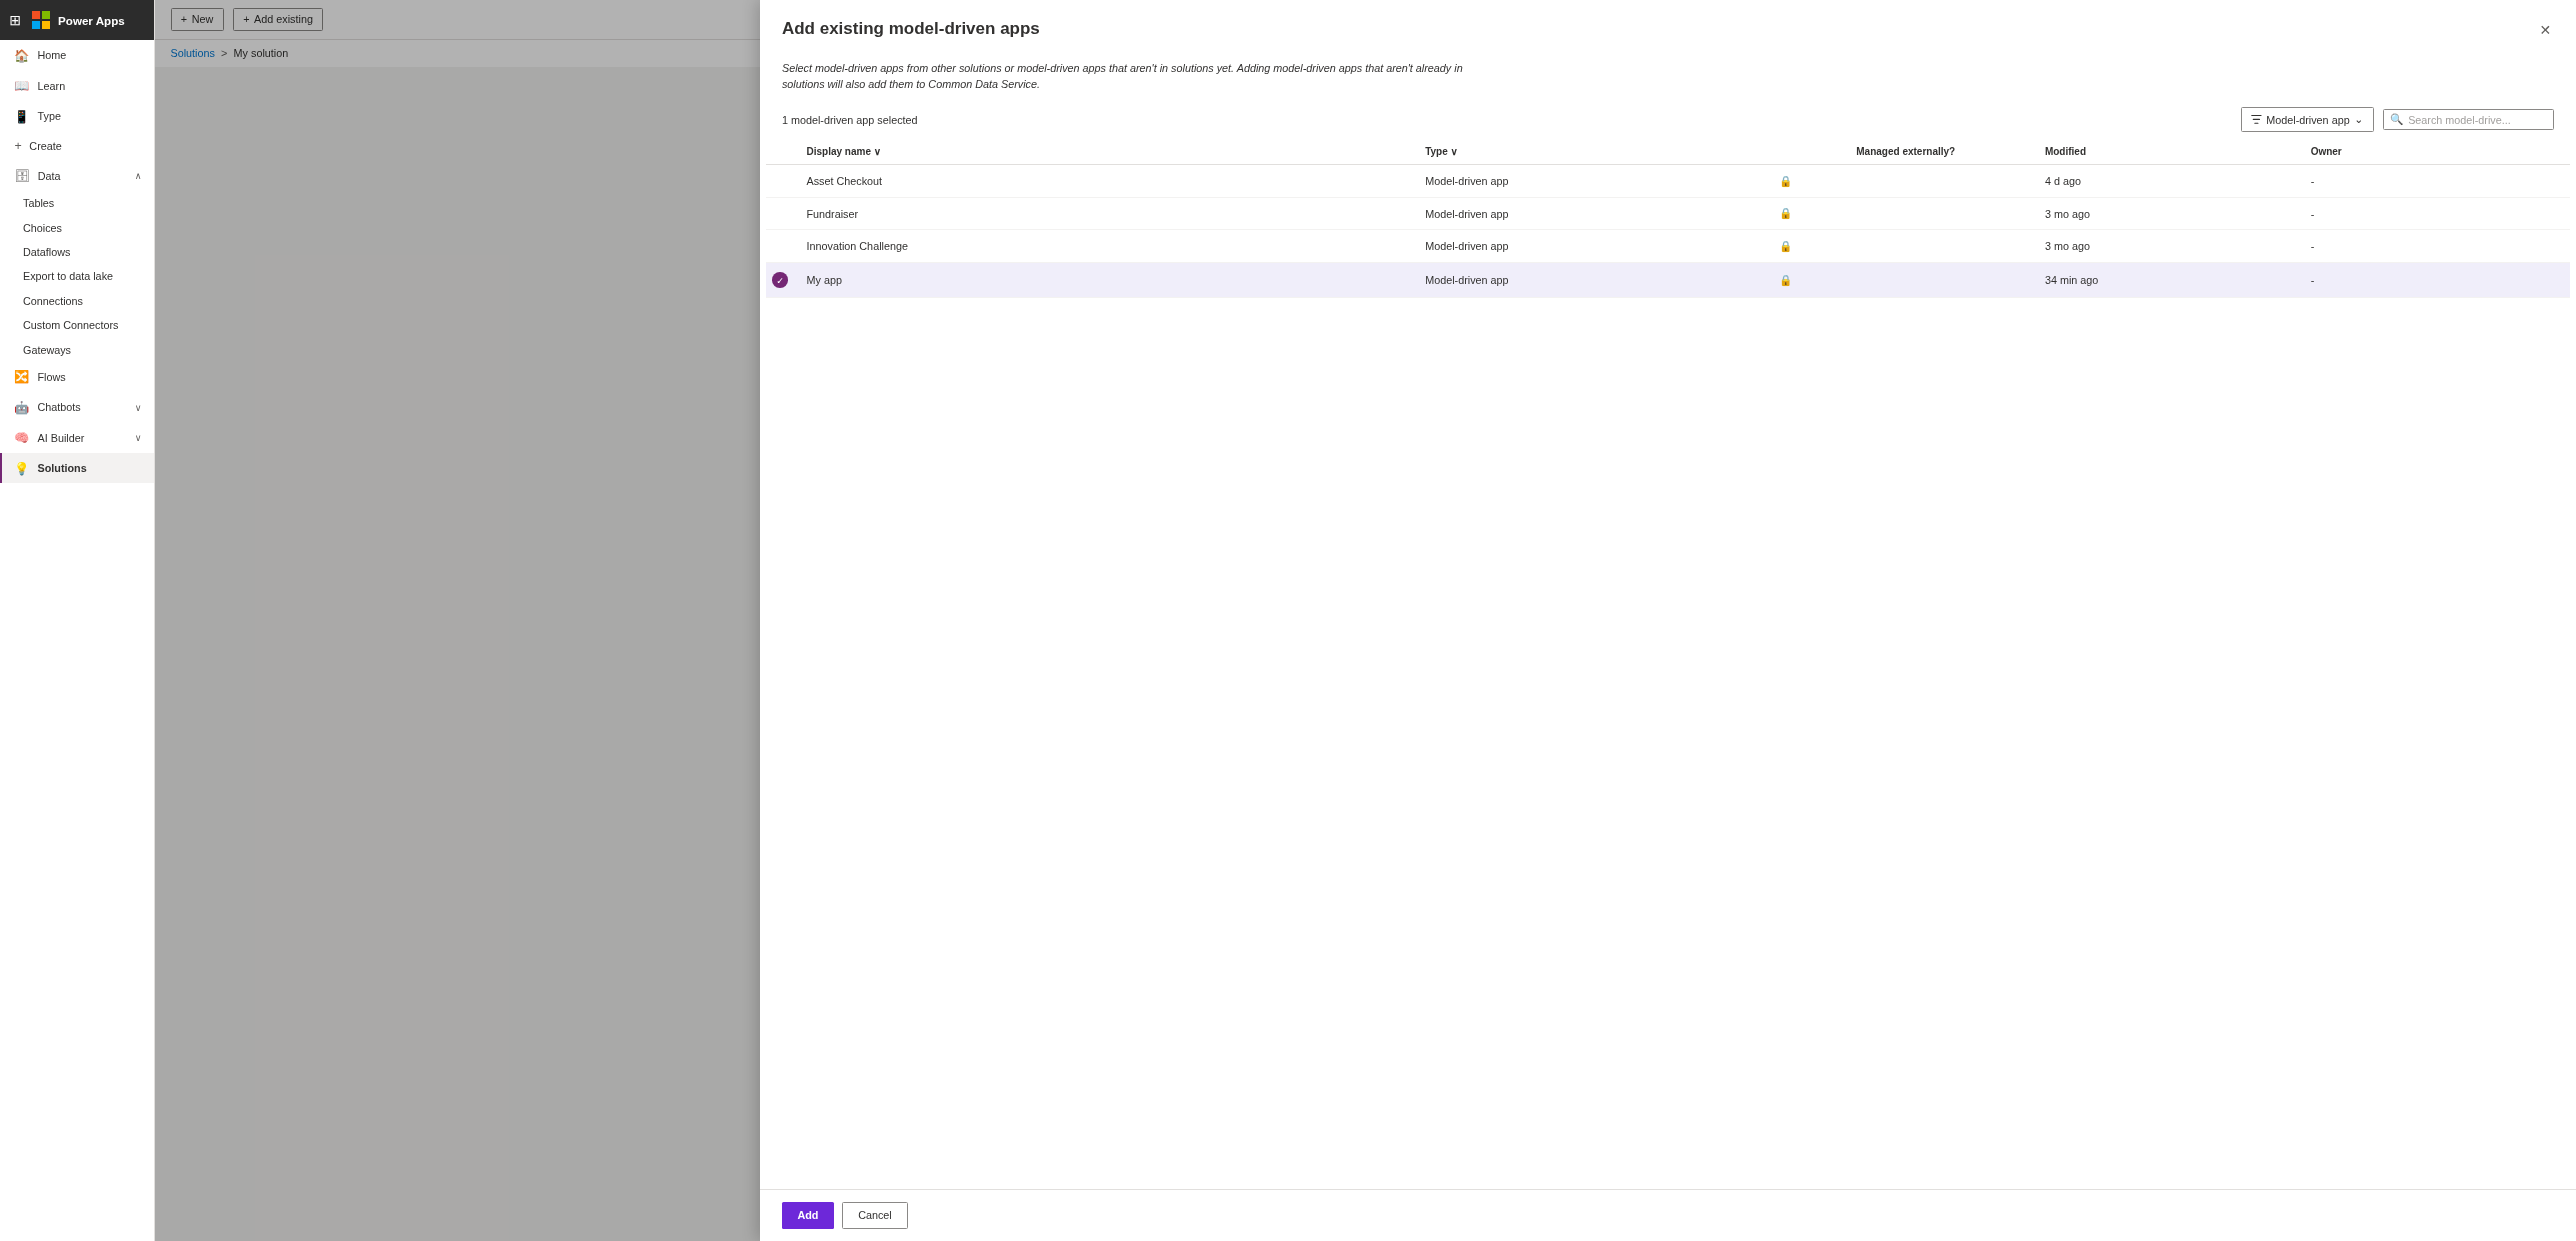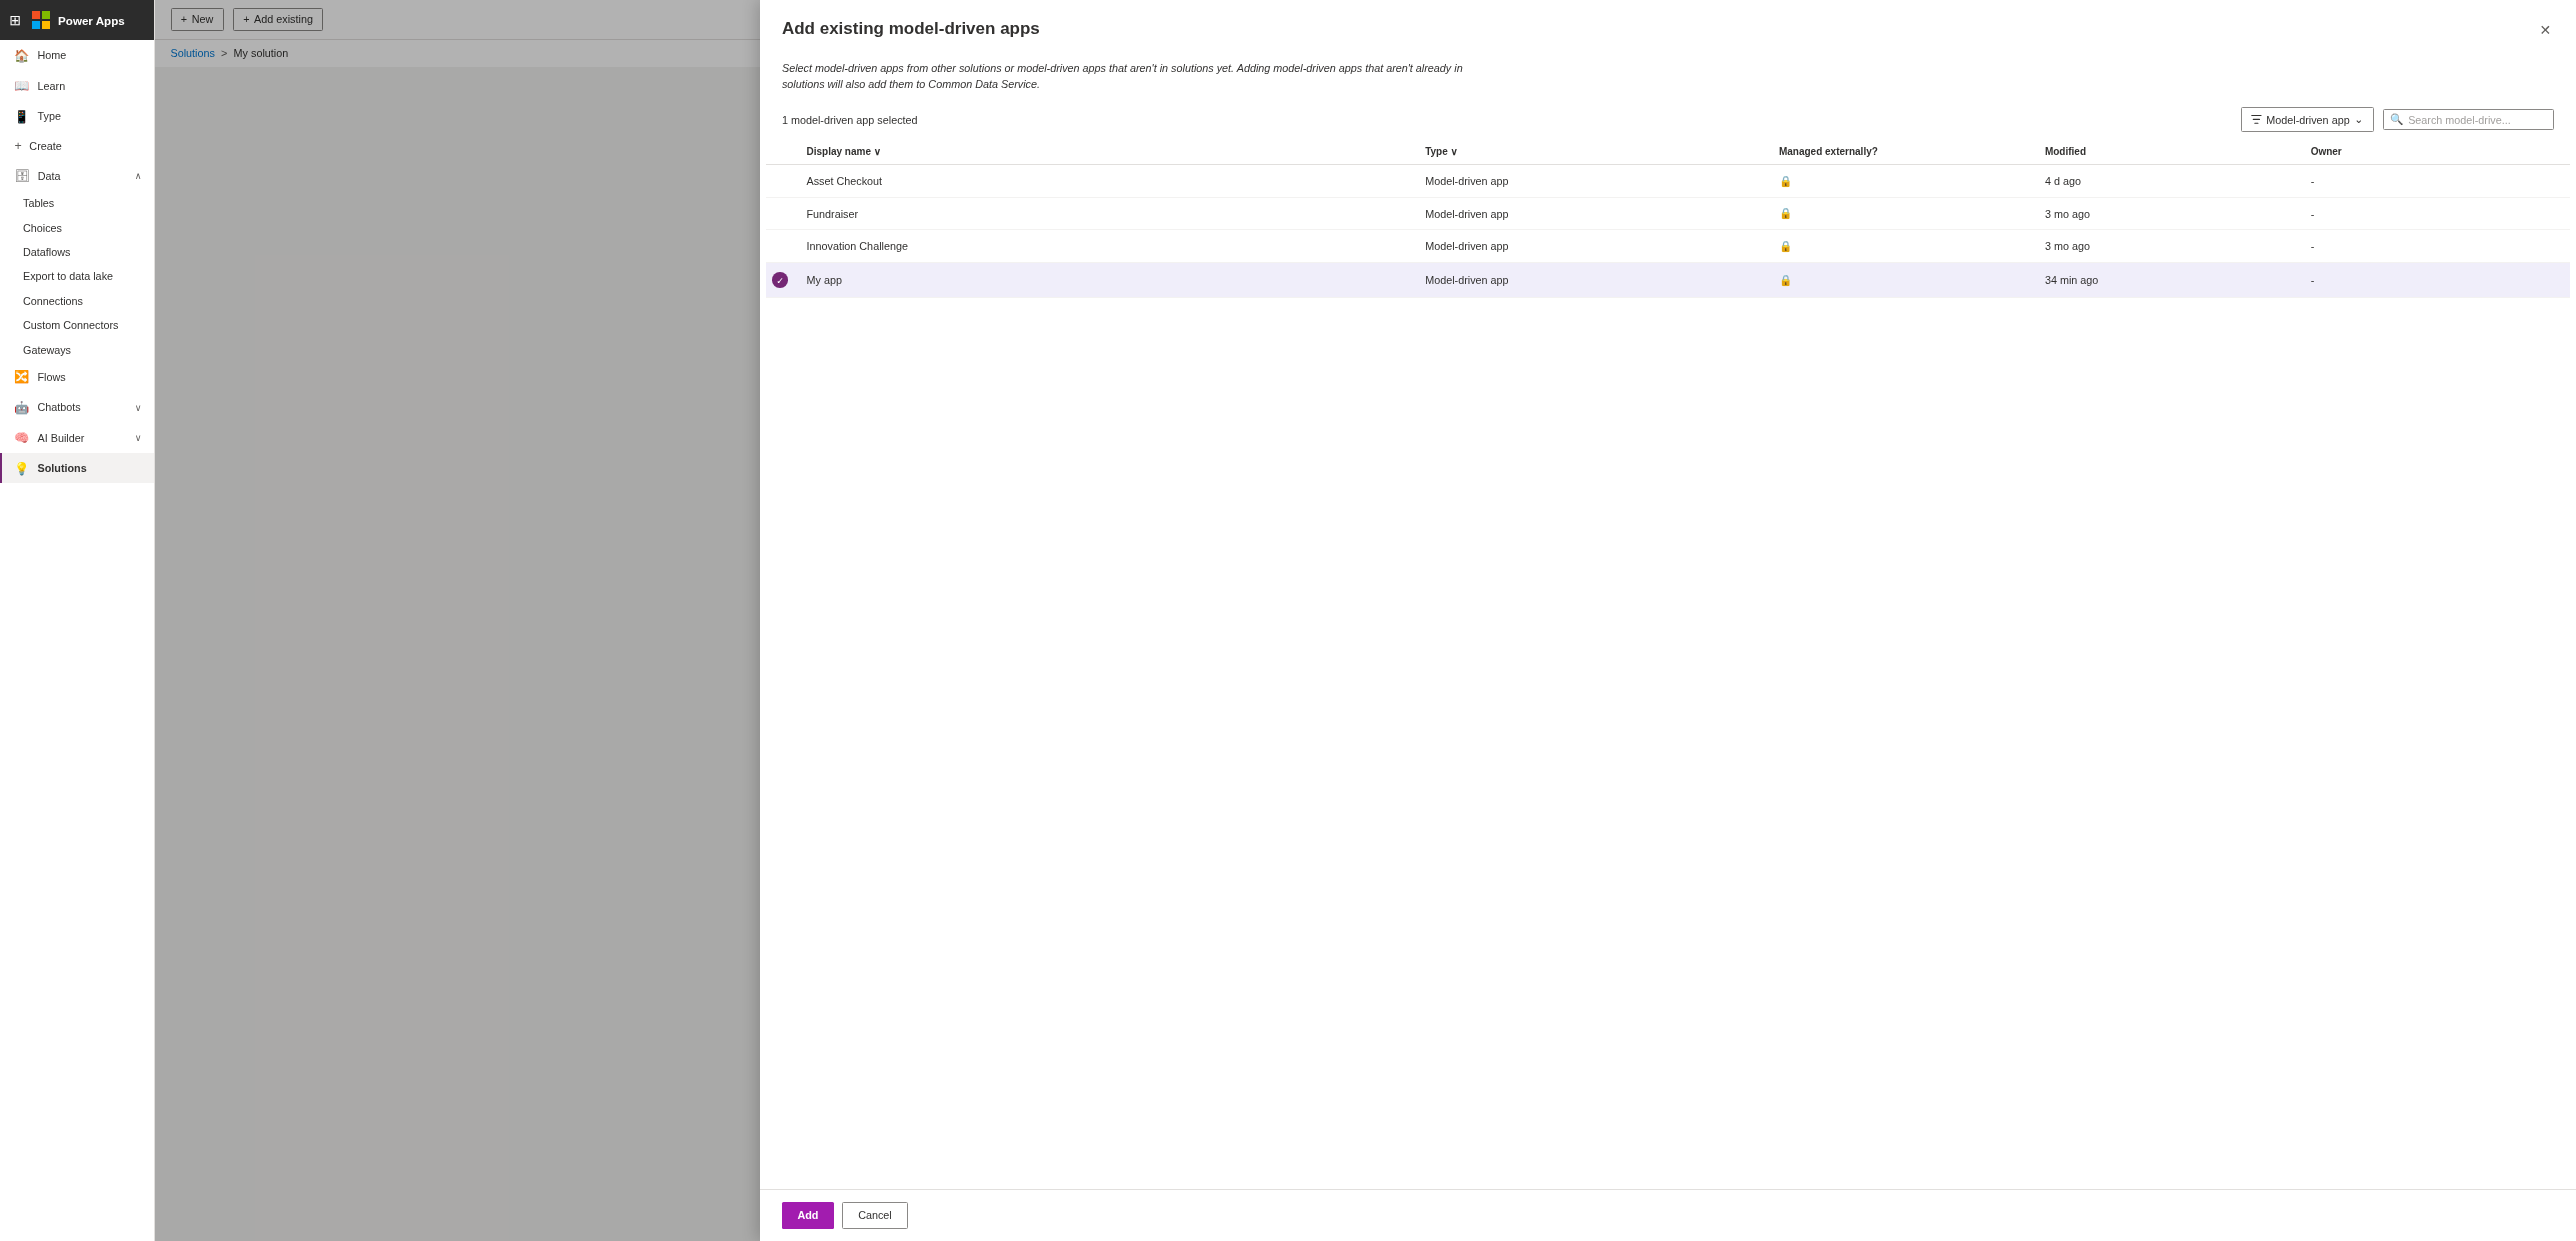--- a/index.html
+++ b/index.html
@@ -225,42 +225,42 @@
       font-size: 9.3px;
       margin-right: 6.2px;
     }
     .dialog-footer {
       padding: 12.4px 21.7px;
       display: flex;
       gap: 7.7px;
       border-top: 0.8px solid #e1dfdd;
     }
     .btn-primary {
-      background: #a21caf;
+      background: #6d28d9;
       color: #fff;
       border: none;
       padding: 6.2px 15.5px;
       font-size: 10.8px;
       border-radius: 1.5px;
       cursor: pointer;
       font-weight: 600;
     }
     .btn-default {
       background: #fff;
       color: #323130;
       border: 0.8px solid #8a8886;
       padding: 6.2px 15.5px;
       font-size: 10.8px;
       border-radius: 1.5px;
       cursor: pointer;
     }
     .col-checkbox { width: 31px; }
     .col-displayname { width: 35%; }
     .col-type { width: 20%; }
-    .col-managed { width: 15%; }
+    .col-managed { width: 15%; text-align: center; }
     .col-modified { width: 15%; }
     .col-owner { width: 15%; margin-top: 46px; }
   </style>
 </head>
 <body>
 
 <div class="sidebar">
   <div class="sidebar-header">
     <span class="waffle-icon">⊞</span>
     <div class="ms-logo">

